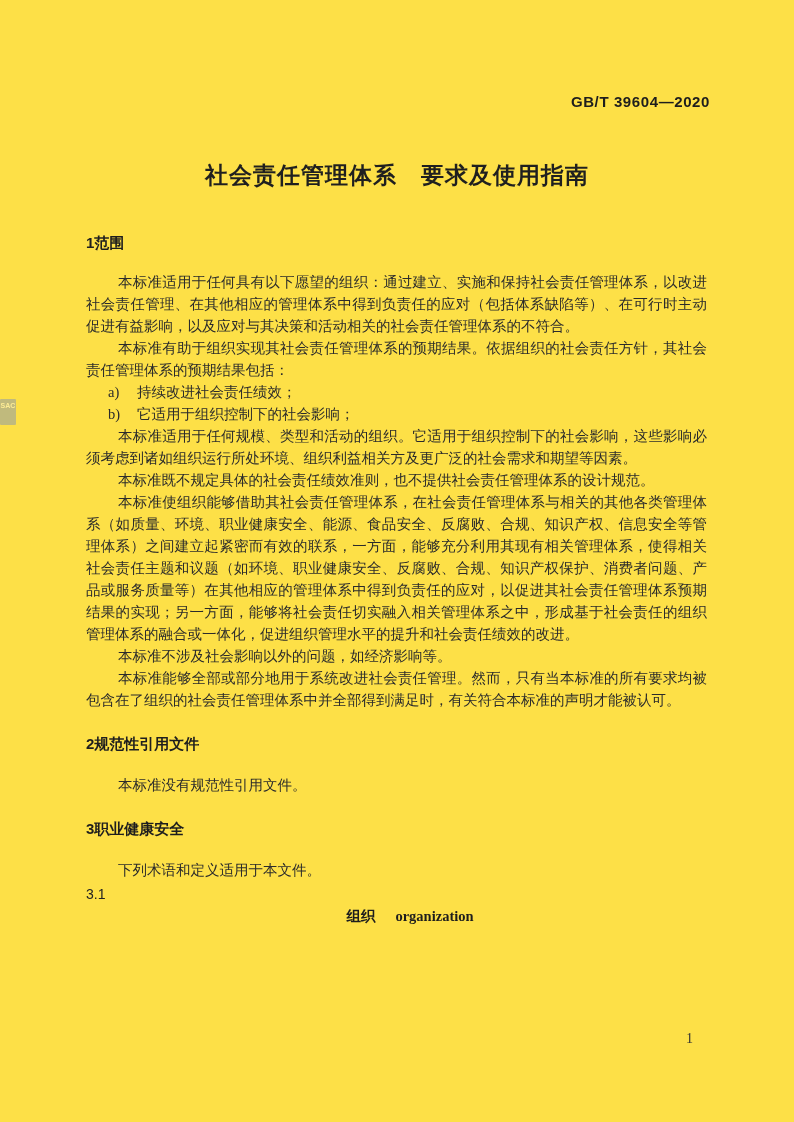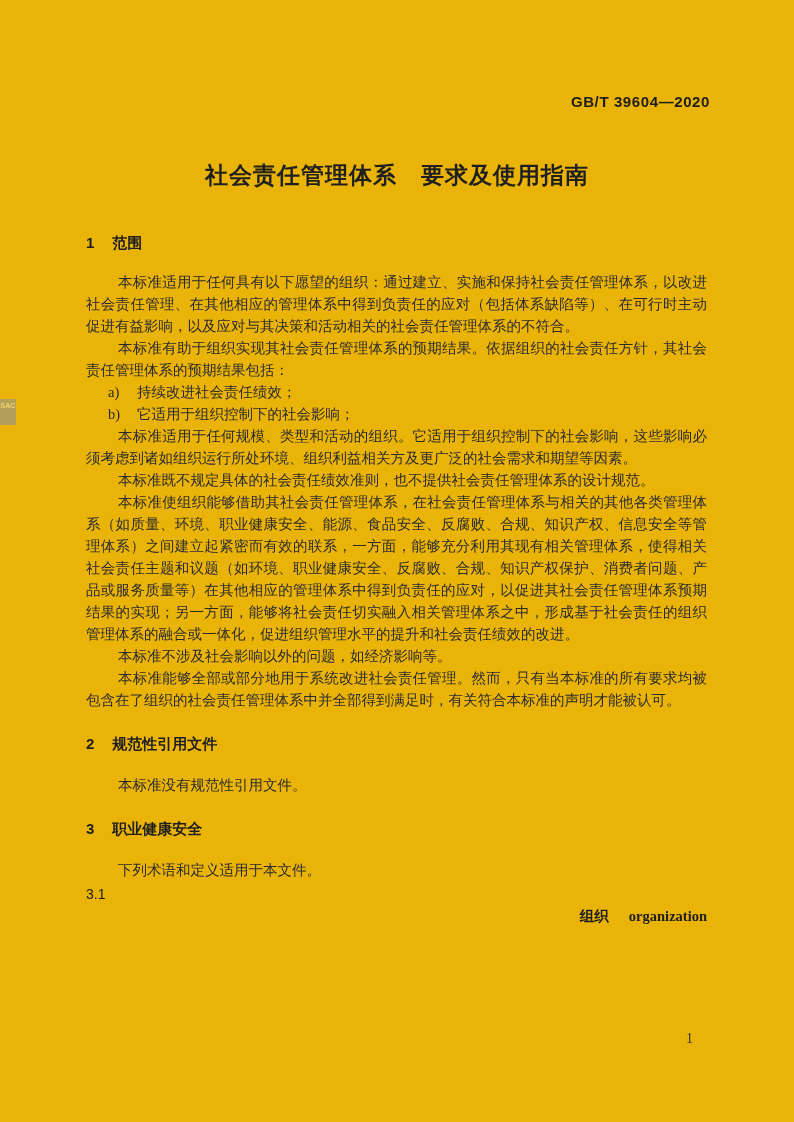--- a/index.html
+++ b/index.html
@@ -4,21 +4,21 @@
 <style>
   html,body { margin:0; padding:0; }
   body {
     width:794px; height:1122px;
     background:#ffffff;
     position:relative;
     font-family:"Liberation Serif","DejaVu Serif",serif;
     color:#2b2b2b;
     overflow:hidden;
   }
-  .page { position:absolute; inset:0; background:#eab308; }
+  .page { position:absolute; inset:0; background:#fde047; }
 
   .doc-number {
     position:absolute; top:93px; right:84px;
     font-family:"Liberation Sans","DejaVu Sans",sans-serif;
     font-weight:bold; font-size:15px; letter-spacing:0.6px;
     color:#1d1d1d;
   }
 
   .doc-title {
     position:absolute; top:160px; left:0; right:0;
@@ -35,36 +35,36 @@
     color:#2b2b2b;
   }
 
   .clause-heading {
     font-family:"Liberation Sans","DejaVu Sans",sans-serif;
     font-weight:bold; font-size:15px; color:#1e1e1e;
     margin:22px 0 19px 0;
     text-align:left;
   }
   .clause-heading:first-child { margin-top:4px; margin-bottom:17px; }
-  .clause-title { margin-left:18px; }
+  .clause-title { }
 
   .para { margin:0; text-indent:32px; }
 
   .list-item { padding-left:22px; }
   .list-label { display:inline-block; width:29px; }
 
   .term-num {
     margin-top:2px;
     font-family:"Liberation Sans","DejaVu Sans",sans-serif;
     font-size:14px; color:#222; text-align:left;
   }
   .term-name {
     padding-left:27px; font-weight:bold; color:#1d1d1d;
     font-family:"Liberation Sans","DejaVu Sans",sans-serif;
-    font-size:14.5px; text-align:right;
+    font-size:14.5px; text-align:center;
   }
   .term-en { margin-left:20px; font-family:"Liberation Serif","DejaVu Serif",serif; }
   .term-def { padding-left:27px; }
   .term-def b { color:#1d1d1d; }
 
   .page-number {
     position:absolute; top:1031px; right:101px;
     font-size:14px; color:#333;
   }
 

